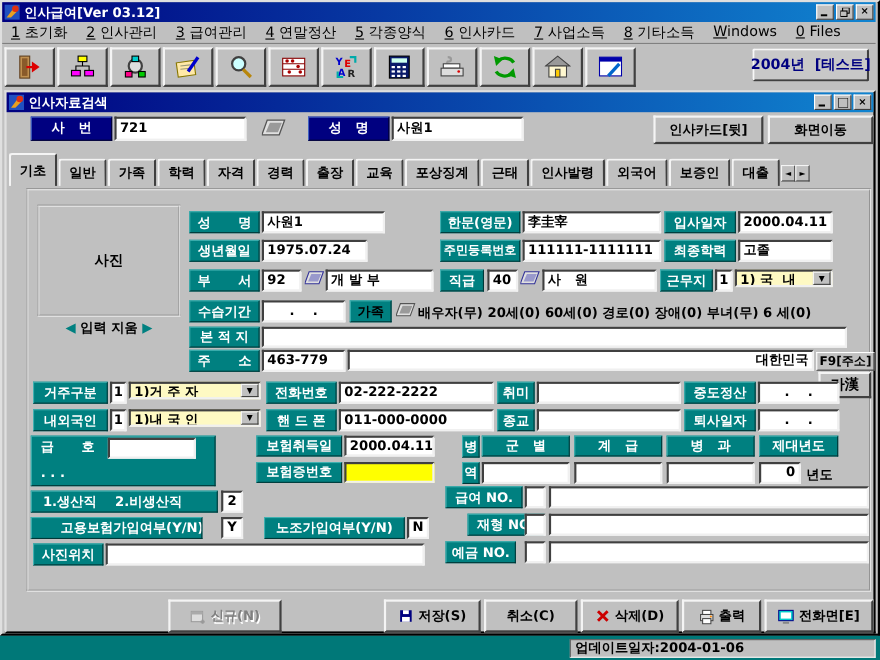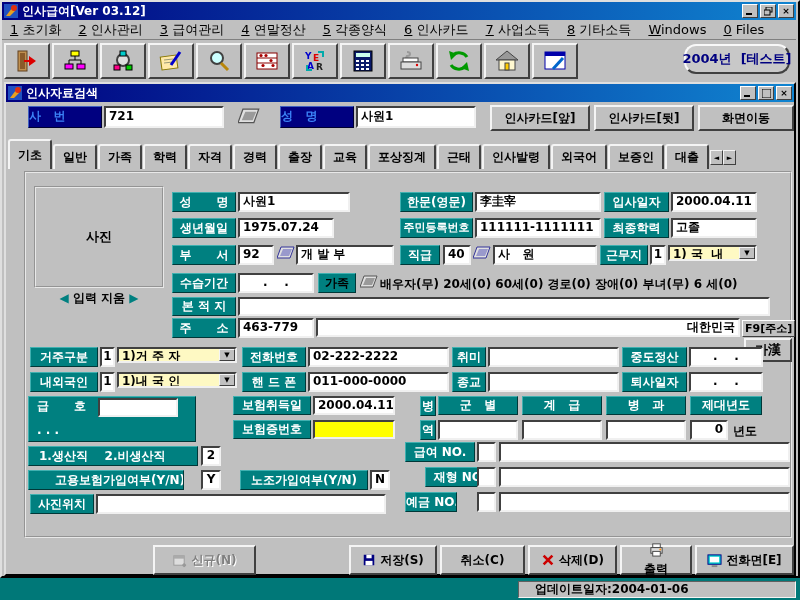--- a/index.html
+++ b/index.html
@@ -9,47 +9,47 @@
   .abs { position:absolute; }
   .app-frame { left:0; top:0; width:800px; height:578px; background:#c0c0c0; border:2px solid; border-color:#dfdfdf #000 #000 #dfdfdf; }
   .titlebar { left:2px; top:2px; width:794px; height:18px; background:linear-gradient(to right,#000080,#1084d0); color:#fff; font-weight:bold; font-size:12px; display:flex; align-items:center; padding:0 2px; }
   .titlebar .t { flex:1; margin-left:4px; white-space:pre; }
   .winbtn { width:16px; height:14px; background:#c0c0c0; border:1px solid; border-color:#fff #404040 #404040 #fff; font-size:9px; font-weight:bold; color:#000; display:flex; align-items:center; justify-content:center; margin-left:2px; line-height:1; }
   .menubar { left:2px; top:20px; width:794px; height:20px; background:#c0c0c0; display:flex; align-items:center; gap:17px; padding-left:8px; font-size:13px; color:#000; border-bottom:1px solid #808080; }
   .menubar .mi { white-space:pre; cursor:default; }
   .menubar .mi u { text-decoration:underline; }
   .toolbar { left:2px; top:41px; width:794px; height:40px; background:#c0c0c0; display:flex; align-items:center; gap:2px; padding-left:2px; }
   .tbtn { width:46px; height:36px; background:#c0c0c0; border:2px solid; border-color:#f4f4f4 #404040 #404040 #f4f4f4; display:flex; align-items:center; justify-content:center; }
-  .yearbadge { position:absolute; right:6px; top:3px; width:106px; height:30px; background:#c8c8c8; border:2px solid; border-color:#f8f8f8 #404040 #404040 #f8f8f8; border-radius:12px; color:#000080; font-weight:bold; font-size:13px; display:flex; align-items:center; justify-content:center; white-space:pre; }
+  .yearbadge { position:absolute; right:6px; top:3px; width:106px; height:30px; background:#c8c8c8; border:2px solid; border-color:#f8f8f8 #404040 #404040 #f8f8f8; border-radius:2px; color:#000080; font-weight:bold; font-size:13px; display:flex; align-items:center; justify-content:center; white-space:pre; }
   
   .doc-frame { left:4px; top:82px; width:792px; height:494px; background:#c0c0c0; border:2px solid; border-color:#dfdfdf #000 #000 #dfdfdf; }
   .doc-title { left:6px; top:84px; width:788px; height:18px; background:linear-gradient(to right,#000080,#1084d0); color:#fff; font-weight:bold; font-size:12px; display:flex; align-items:center; padding:0 2px; }
   .doc-title .t { flex:1; margin-left:4px; }
   
-  .nl { background:#000080; color:#3b82f6; font-weight:bold; font-size:12px; text-align:left; line-height:18px; height:22px; border:1px solid; border-color:#4060c0 #000030 #000030 #4060c0; white-space:pre; }
+  .nl { background:#000080; color:#ffffff; font-weight:bold; font-size:12px; text-align:center; line-height:18px; height:22px; border:1px solid; border-color:#4060c0 #000030 #000030 #4060c0; white-space:pre; }
   .tl { background:#008080; color:#fff; font-weight:bold; font-size:12px; text-align:center; line-height:18px; height:20px; border:1px solid; border-color:#40b0b0 #003838 #003838 #40b0b0; white-space:pre; overflow:hidden; }
   .fld { background:#fff; border:2px solid; border-color:#404040 #f0f0f0 #f0f0f0 #404040; font-weight:bold; font-size:12px; line-height:15px; padding:0 3px; height:20px; white-space:pre; overflow:hidden; color:#000; }
   .fld.ctr { text-align:center; }
   .fld.rt { text-align:right; }
   .btn { background:#c0c0c0; border:2px solid; border-color:#f4f4f4 #404040 #404040 #f4f4f4; font-weight:bold; font-size:12px; color:#000; display:flex; align-items:center; justify-content:center; gap:4px; white-space:pre; }
   .btn.disabled { color:#808080; text-shadow:1px 1px 0 #fff; }
   .dd { background:#fef9c3; border:2px solid; border-color:#404040 #f0f0f0 #f0f0f0 #404040; height:16px; display:flex; font-weight:bold; font-size:12px; }
   .dd .v { flex:1; padding:0 3px; line-height:15px; white-space:pre; overflow:hidden; }
   .dd .a { width:16px; background:#c0c0c0; border:1px solid; border-color:#f4f4f4 #404040 #404040 #f4f4f4; font-size:7px; display:flex; align-items:center; justify-content:center; color:#000; }
   
   .tabs { left:6px; top:138px; width:788px; height:31px; display:flex; align-items:flex-end; padding-left:2px; }
   .tab { background:#c0c0c0; border:2px solid; border-color:#f4f4f4 #404040 #c0c0c0 #f4f4f4; border-bottom:none; height:25px; padding:3px 8px 0 8px; font-weight:bold; font-size:12px; margin-right:1px; border-radius:3px 3px 0 0; white-space:pre; }
   .tab.active { height:30px; padding-top:6px; position:relative; z-index:2; }
   .tabscroll { width:13px; height:15px; background:#c0c0c0; border:1px solid; border-color:#f4f4f4 #404040 #404040 #f4f4f4; font-size:7px; display:flex; align-items:center; justify-content:center; }
   .groupbox { border:2px groove #e8e8e8; }
   .photo { border:2px groove #e8e8e8; background:#c0c0c0; display:flex; align-items:center; justify-content:center; font-weight:bold; font-size:13px; color:#000; }
   .lk { display:flex; align-items:center; justify-content:center; }
   .blacktext { font-weight:bold; font-size:12px; color:#000; white-space:pre; }
   .statusbar { left:0; top:578px; width:800px; height:22px; background:#007878; }
-  .statuspanel { position:absolute; right:4px; top:3px; width:278px; height:17px; background:#c0c0c0; border:1px solid; border-color:#606060 #f4f4f4 #f4f4f4 #606060; font-size:12px; font-weight:bold; color:#000; padding:0 16px; line-height:15px; white-space:pre; }
+  .statuspanel { position:absolute; right:4px; top:3px; width:278px; height:17px; background:#c0c0c0; border:1px solid; border-color:#606060 #f4f4f4 #f4f4f4 #606060; font-size:12px; font-weight:bold; color:#000; padding:0 4px; line-height:15px; white-space:pre; }
   svg { display:block; }
 </style>
 </head>
 <body>
 
 <div id="screen">
 
   <div class="abs app-frame"></div>
 
   <div class="abs titlebar">
@@ -249,21 +249,20 @@
   <div class="abs nl" style="left:28px; top:106px; width:74px;">사   번</div>
   <div class="abs fld" style="left:104px; top:106px; width:120px; height:22px; line-height:17px;">721</div>
   <div class="abs lk" style="left:238px; top:108px;">
       <svg width="22" height="17" viewBox="0 0 18 14">
         <polygon points="4,1 17,1 13,12 0,12" fill="#e0e0e0" stroke="#555"></polygon>
         <polygon points="6,3 15,3 12,10 3,10" fill="#9a9a9a"></polygon>
       </svg>
     </div>
   <div class="abs nl" style="left:280px; top:106px; width:74px;">성   명</div>
   <div class="abs fld" style="left:356px; top:106px; width:120px; height:22px; line-height:17px;">사원1</div>
-  <div class="abs btn" style="left:490px; top:105px; width:100px; height:26px;">인사카드[앞]</div>
   <div class="abs btn" style="left:594px; top:105px; width:100px; height:26px;">인사카드[뒷]</div>
   <div class="abs btn" style="left:698px; top:105px; width:96px; height:26px;">화면이동</div>
 
   <div class="abs tabs">
     <span class="tab active">기초</span>
     <span class="tab">일반</span>
     <span class="tab">가족</span>
     <span class="tab">학력</span>
     <span class="tab">자격</span>
     <span class="tab">경력</span>
@@ -399,40 +398,40 @@
   <div class="abs tl" style="left:28px; top:470px; width:156px;padding-left:26px;">고용보험가입여부(Y/N)</div>
   <div class="abs fld ctr" style="left:201px; top:470px; width:20px; padding:0;">Y</div>
   <div class="abs tl" style="left:240px; top:470px; width:128px;">노조가입여부(Y/N)</div>
   <div class="abs fld ctr" style="left:370px; top:470px; width:20px; padding:0;">N</div>
   <div class="abs tl" style="left:425px; top:467px; width:70px;">재형 NO.</div>
   <div class="abs fld" style="left:477px; top:467px; width:19px; padding:0;"></div>
   <div class="abs fld" style="left:499px; top:467px; width:291px;"></div>
 
   <div class="abs tl" style="left:30px; top:494px; width:64px;">사진위치</div>
   <div class="abs fld" style="left:96px; top:494px; width:290px;"></div>
-  <div class="abs tl" style="left:405px; top:492px; width:52px;">예금 NO.</div>
+  <div class="abs tl" style="left:405px; top:492px; width:64px;">예금 NO.</div>
   <div class="abs fld" style="left:477px; top:492px; width:19px; padding:0;"></div>
   <div class="abs fld" style="left:499px; top:492px; width:291px;"></div>
 
   <div class="abs btn disabled" style="left:153px; top:545px; width:103px; height:30px;"><span><svg width="15" height="15" viewBox="0 0 16 16">
           <rect x="2" y="3" width="11" height="10" fill="#ddd" stroke="#999"></rect>
           <rect x="2" y="3" width="11" height="3" fill="#aaa"></rect>
           <line x1="13" y1="11" x2="13" y2="15" stroke="#999" stroke-width="2"></line>
           <line x1="11" y1="13" x2="15" y2="13" stroke="#999" stroke-width="2"></line>
         </svg></span><span>신규(N)</span></div>
   <div class="abs btn" style="left:349px; top:545px; width:88px; height:30px;"><span><svg width="14" height="14" viewBox="0 0 16 16">
           <rect x="2" y="2" width="12" height="12" fill="#000080"></rect>
           <rect x="5" y="2" width="6" height="4" fill="#fff"></rect>
           <rect x="4" y="9" width="8" height="5" fill="#fff"></rect>
         </svg></span><span>저장(S)</span></div>
   <div class="abs btn" style="left:440px; top:545px; width:85px; height:30px;"><span>취소(C)</span></div>
   <div class="abs btn" style="left:528px; top:545px; width:89px; height:30px;"><span><svg width="14" height="14" viewBox="0 0 16 16">
           <path d="M3 3 L13 13 M13 3 L3 13" stroke="#c00" stroke-width="3"></path>
         </svg></span><span>삭제(D)</span></div>
-  <div class="abs btn" style="left:620px; top:545px; width:72px; height:30px;flex-direction:column;"><span><svg width="15" height="15" viewBox="0 0 16 16">
+  <div class="abs btn" style="left:620px; top:545px; width:72px; height:30px;"><span><svg width="15" height="15" viewBox="0 0 16 16">
           <rect x="4" y="2" width="8" height="4" fill="#fff" stroke="#444"></rect>
           <rect x="2" y="6" width="12" height="6" fill="#ddd" stroke="#444"></rect>
           <rect x="4" y="10" width="8" height="5" fill="#fff" stroke="#444"></rect>
           <circle cx="12" cy="8" r="1" fill="#f80"></circle>
         </svg></span><span>출력</span></div>
   <div class="abs btn" style="left:695px; top:545px; width:99px; height:30px;"><span><svg width="15" height="15" viewBox="0 0 16 16">
           <rect x="1" y="2" width="14" height="10" fill="#0cc" stroke="#008"></rect>
           <rect x="3" y="4" width="10" height="6" fill="#fff"></rect>
           <rect x="5" y="13" width="6" height="2" fill="#888"></rect>
         </svg></span><span>전화면[E]</span></div>

